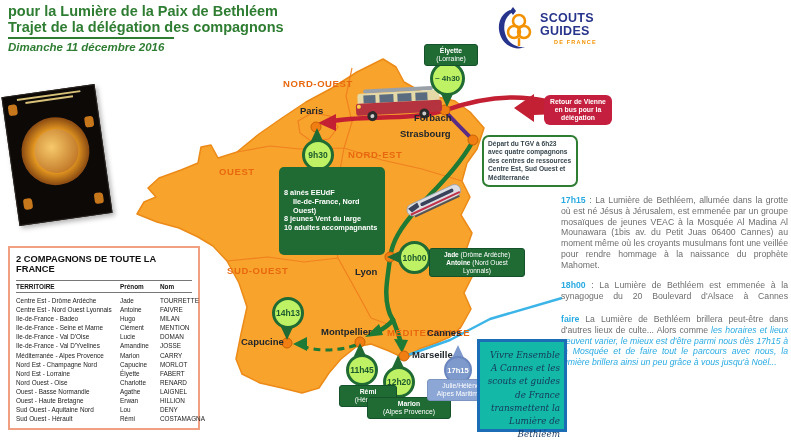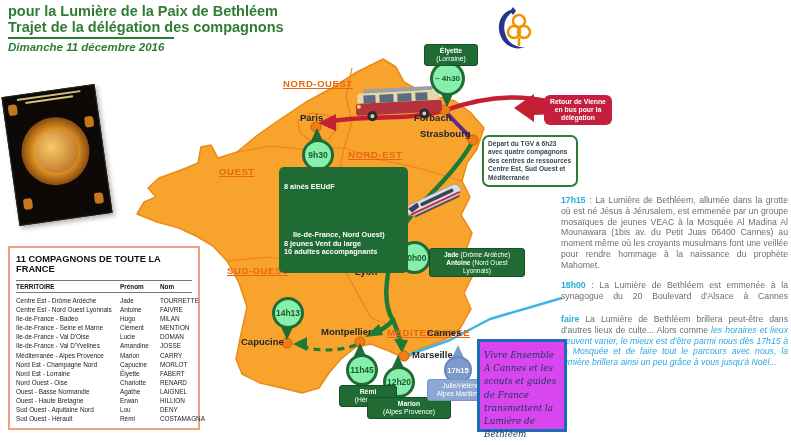--- a/index.html
+++ b/index.html
@@ -25,47 +25,47 @@
   .poster .bar{height:2px;background:#d8c27a;margin:3px 14px 0;}
   .poster .fig{position:absolute;width:9px;height:11px;background:#E8891F;border-radius:3px;opacity:.85;}
   
   .tablebox{left:8px;top:246px;width:192px;background:#fff;border:2px solid #F0A080;
             box-sizing:border-box;padding:6px 6px 5px;z-index:2;}
   .ttitle{font-size:9.3px;font-weight:bold;color:#111;margin-bottom:6px;}
   .thead{display:grid;grid-template-columns:104px 40px auto;font-size:6.4px;font-weight:bold;color:#111;
          border-top:1px solid #777;border-bottom:1px solid #777;padding:2px 0;margin-bottom:3px;}
   .trow{display:grid;grid-template-columns:104px 40px auto;font-size:6.4px;color:#222;line-height:1.42;}
   
-  .region{color:#E8680F;font-weight:bold;font-size:9.5px;letter-spacing:.6px;z-index:2;white-space:nowrap;text-decoration:underline;}
+  .region{color:#E8680F;font-weight:bold;font-size:9.5px;letter-spacing:.6px;z-index:2;white-space:nowrap;}
   .city{color:#20262b;font-weight:bold;font-size:9.5px;z-index:4;white-space:nowrap;}
   
-  .balloon{border-radius:50%;background:#86efac;border:3px solid #1F6B33;color:#1C5A2D;font-weight:bold;
+  .balloon{border-radius:50%;background:#bef264;border:3px solid #1F6B33;color:#1C5A2D;font-weight:bold;
            display:flex;align-items:center;justify-content:center;z-index:5;font-size:8.5px;box-sizing:border-box;}
   .balloon.blue{background:#7E99CB;border:2px solid #6A86BE;color:#fff;font-size:7.5px;}
   .tip{width:0;height:0;z-index:4;}
   .tip.down{border-left:6px solid transparent;border-right:6px solid transparent;border-top:13px solid #1F6B33;}
   .tip.up{border-left:6px solid transparent;border-right:6px solid transparent;border-bottom:13px solid #1F6B33;}
   .tip.left{border-top:6px solid transparent;border-bottom:6px solid transparent;border-right:13px solid #1F6B33;}
   .tip.up.blue{border-bottom-color:#7E99CB;}
   
   .badge{background:#1F6B33;color:#fff;border-radius:3px;padding:2px 3px;text-align:center;
          font-size:6.8px;line-height:1.2;z-index:6;border:1px solid #15512a;}
   .badge .bname{font-weight:bold;}
   .badge.blue{background:#8CA6D5;border-color:#7b94c0;}
   
-  .groupbox{left:279px;top:167px;width:129px;background:#1F6B33;border-radius:5px;color:#fff;
-            font-size:7.3px;font-weight:bold;line-height:1.2;padding:16px 5px;z-index:6;box-sizing:border-box;}
-  .groupbox .indent{padding-left:9px;margin-top:39px;}
+  .groupbox{left:279px;top:167px;width:106px;background:#1F6B33;border-radius:5px;color:#fff;
+            font-size:7.3px;font-weight:bold;line-height:1.2;padding:22px 5px;z-index:6;box-sizing:border-box;}
+  .groupbox .indent{padding-left:9px;}
   .tgvbox{left:482px;top:135px;width:96px;background:#fff;border:2px solid #2E7D32;border-radius:7px;
           padding:3px 4px;font-size:6.6px;font-weight:bold;color:#37474F;line-height:1.28;z-index:6;box-sizing:border-box;}
   .retourbox{left:544px;top:95px;width:68px;background:#C41F3E;border-radius:6px;color:#fff;font-weight:bold;
              font-size:6.8px;text-align:center;padding:3px 2px;line-height:1.2;z-index:6;box-sizing:border-box;}
-  .vivrebox{left:477px;top:339px;width:90px;height:93px;background:#d946ef;border:3px solid #1B6DB5;
+  .vivrebox{left:477px;top:339px;width:90px;height:93px;background:#14b8a6;border:3px solid #1B6DB5;
             color:#14375C;font-family:"DejaVu Serif",serif;font-style:italic;font-size:8.8px;line-height:1.5;
-            text-align:left;padding:7px 4px;z-index:7;box-sizing:border-box;}
+            text-align:right;padding:7px 4px;z-index:7;box-sizing:border-box;}
   
   .sp{left:561px;width:227px;font-size:8.7px;line-height:1.24;color:#6e6e6e;text-align:justify;z-index:3;}
   .sp.just-all{text-align-last:justify;}
   .time{color:#29ABE2;font-weight:bold;}
   .bluei{color:#29ABE2;font-style:italic;}
 </style>
 </head>
 <body>
 
 <svg class="abs" width="791" height="445" viewBox="0 0 791 445" style="left:0;top:0;z-index:1;">
@@ -132,35 +132,40 @@
   <svg width="44" height="48" viewBox="0 0 44 48">
     <path d="M16,4 C6,8 2,20 7,31 C11,40 22,45 31,41 C24,42 15,38 12,30 C8,20 11,10 19,6 Z" fill="#27348B"></path>
     <path d="M19,1 L22,5 19,9 16,5 Z" fill="#27348B"></path>
     <g fill="none" stroke="#F39200" stroke-width="2.5">
       <circle cx="25" cy="15" r="6"></circle>
         <circle cx="20" cy="26" r="6"></circle>
         <circle cx="30" cy="26" r="6"></circle>
       <path d="M25,32 L25,40"></path>
     </g>
   </svg>
+  <div class="logo-text">
+    <div class="logo-w">SCOUTS</div>
+    <div class="logo-w">GUIDES</div>
+    <div class="logo-sub">DE FRANCE</div>
+  </div>
 </div>
 
 <div class="abs poster">
   <div class="bar"></div>
   <div class="bar" style="margin:2px 22px 0;"></div>
   <div class="glow"></div>
   <div class="globe"></div>
   <div class="fig" style="left:4px;top:8px;"></div>
   <div class="fig" style="right:5px;top:30px;"></div>
   <div class="fig" style="left:6px;bottom:14px;"></div>
   <div class="fig" style="right:6px;bottom:10px;"></div>
 </div>
 
 <div class="abs tablebox">
-  <div class="ttitle">11 COMPAGNONS DE TOUTE LA FRANCE</div>
+  <div class="ttitle">2 COMPAGNONS DE TOUTE LA FRANCE</div>
   <div class="thead">
     <span>TERRITOIRE</span>
     <span>Prénom</span>
     <span>Nom</span>
   </div>
   <div class="trow">
       <span>Centre Est - Drôme Ardèche</span>
       <span>Jade</span>
       <span>TOURRETTE</span>
     </div>
@@ -231,23 +236,23 @@
     </div>
 </div>
 
 <div class="abs region" style="left:283px;top:78px;">NORD-OUEST</div>
 <div class="abs region" style="left:348px;top:149px;">NORD-EST</div>
 <div class="abs region" style="left:219px;top:166px;">OUEST</div>
 <div class="abs region" style="left:316px;top:230px;">CENTRE-EST</div>
 <div class="abs region" style="left:227px;top:265px;">SUD-OUEST</div>
 <div class="abs region" style="left:387px;top:327px;">MÉDITERRANÉE</div>
 
-<div class="abs city" style="left:300px;top:112px;">Paris</div>
+<div class="abs city" style="left:300px;top:105px;">Paris</div>
 <div class="abs city" style="left:414px;top:112px;">Forbach</div>
-<div class="abs city" style="left:420px;top:128px;text-align:right;">Strasbourg</div>
+<div class="abs city" style="left:400px;top:128px;text-align:right;">Strasbourg</div>
 <div class="abs city" style="left:355px;top:266px;">Lyon</div>
 <div class="abs city" style="left:321px;top:326px;">Montpellier</div>
 <div class="abs city" style="left:241px;top:336px;">Capucine</div>
 <div class="abs city" style="left:412px;top:349px;">Marseille</div>
 <div class="abs city" style="left:427px;top:327px;z-index:5;">Cannes</div>
 
 <div class="abs balloon" style="left:430px;top:61px;width:35px;height:35px;font-size:8px;">~ 4h30</div>
 <div class="abs tip down" style="left:441px;top:94px;"></div>
 
 <div class="abs tip up" style="left:311px;top:128px;"></div>

